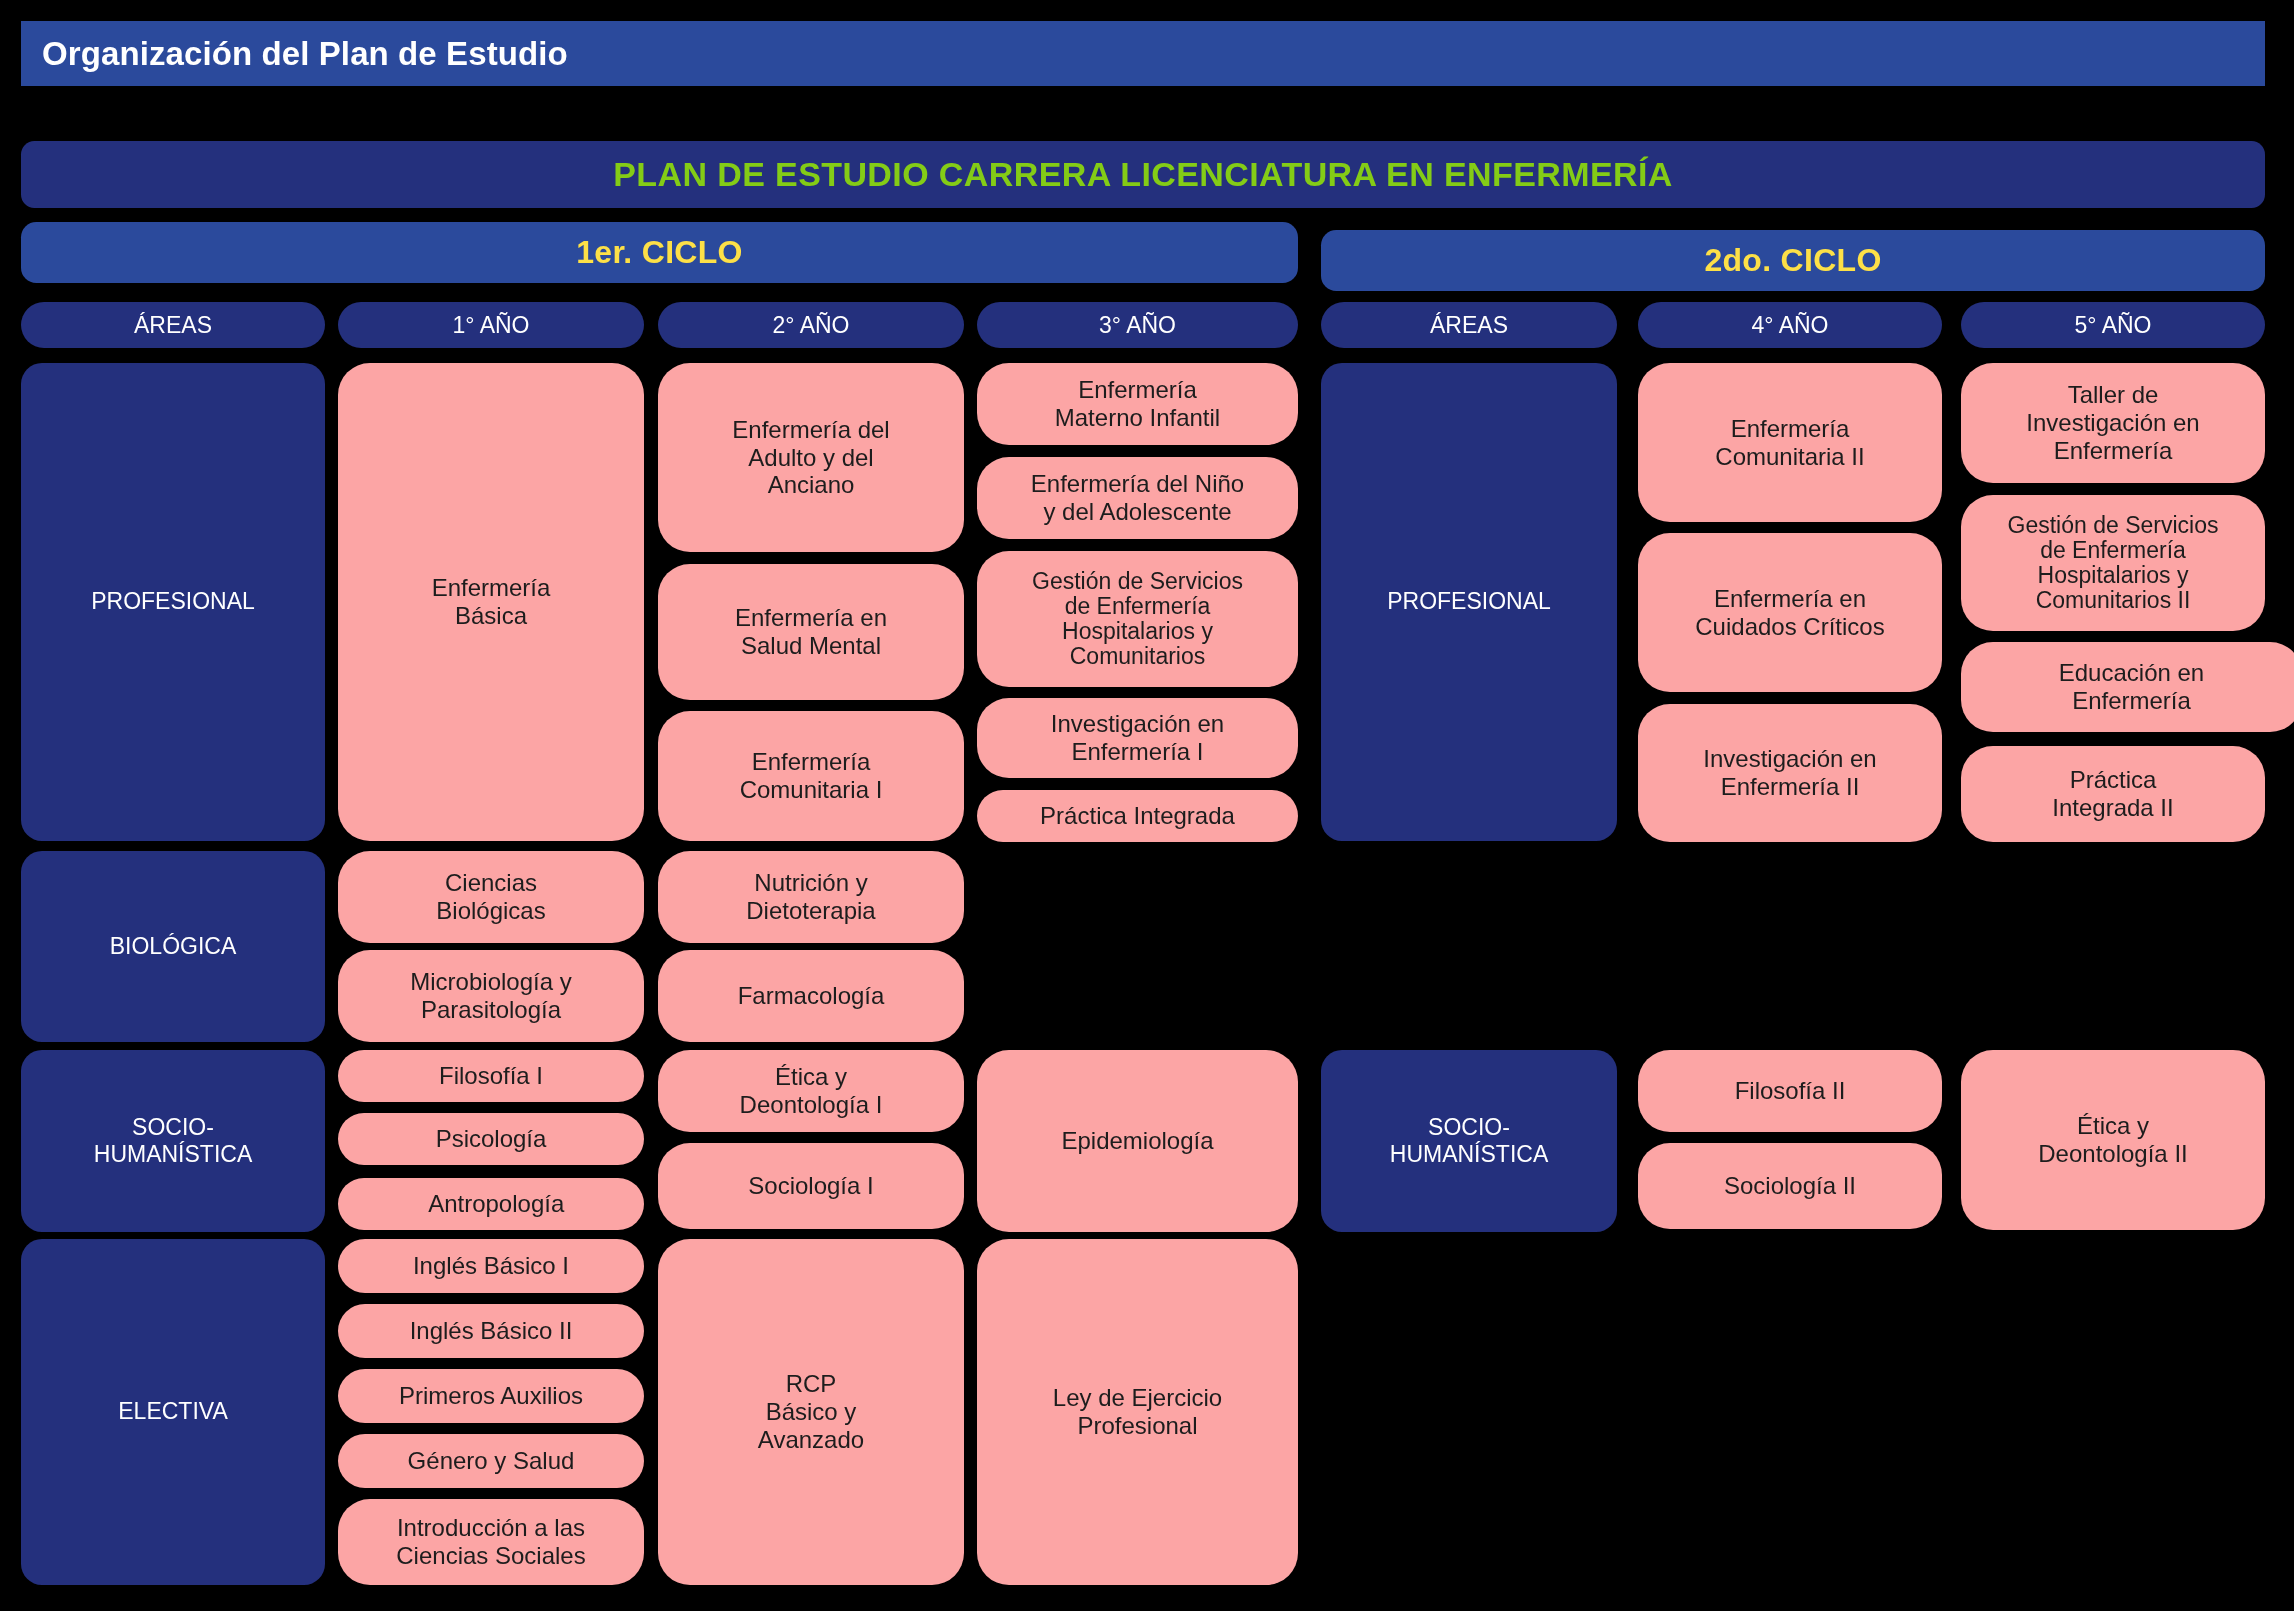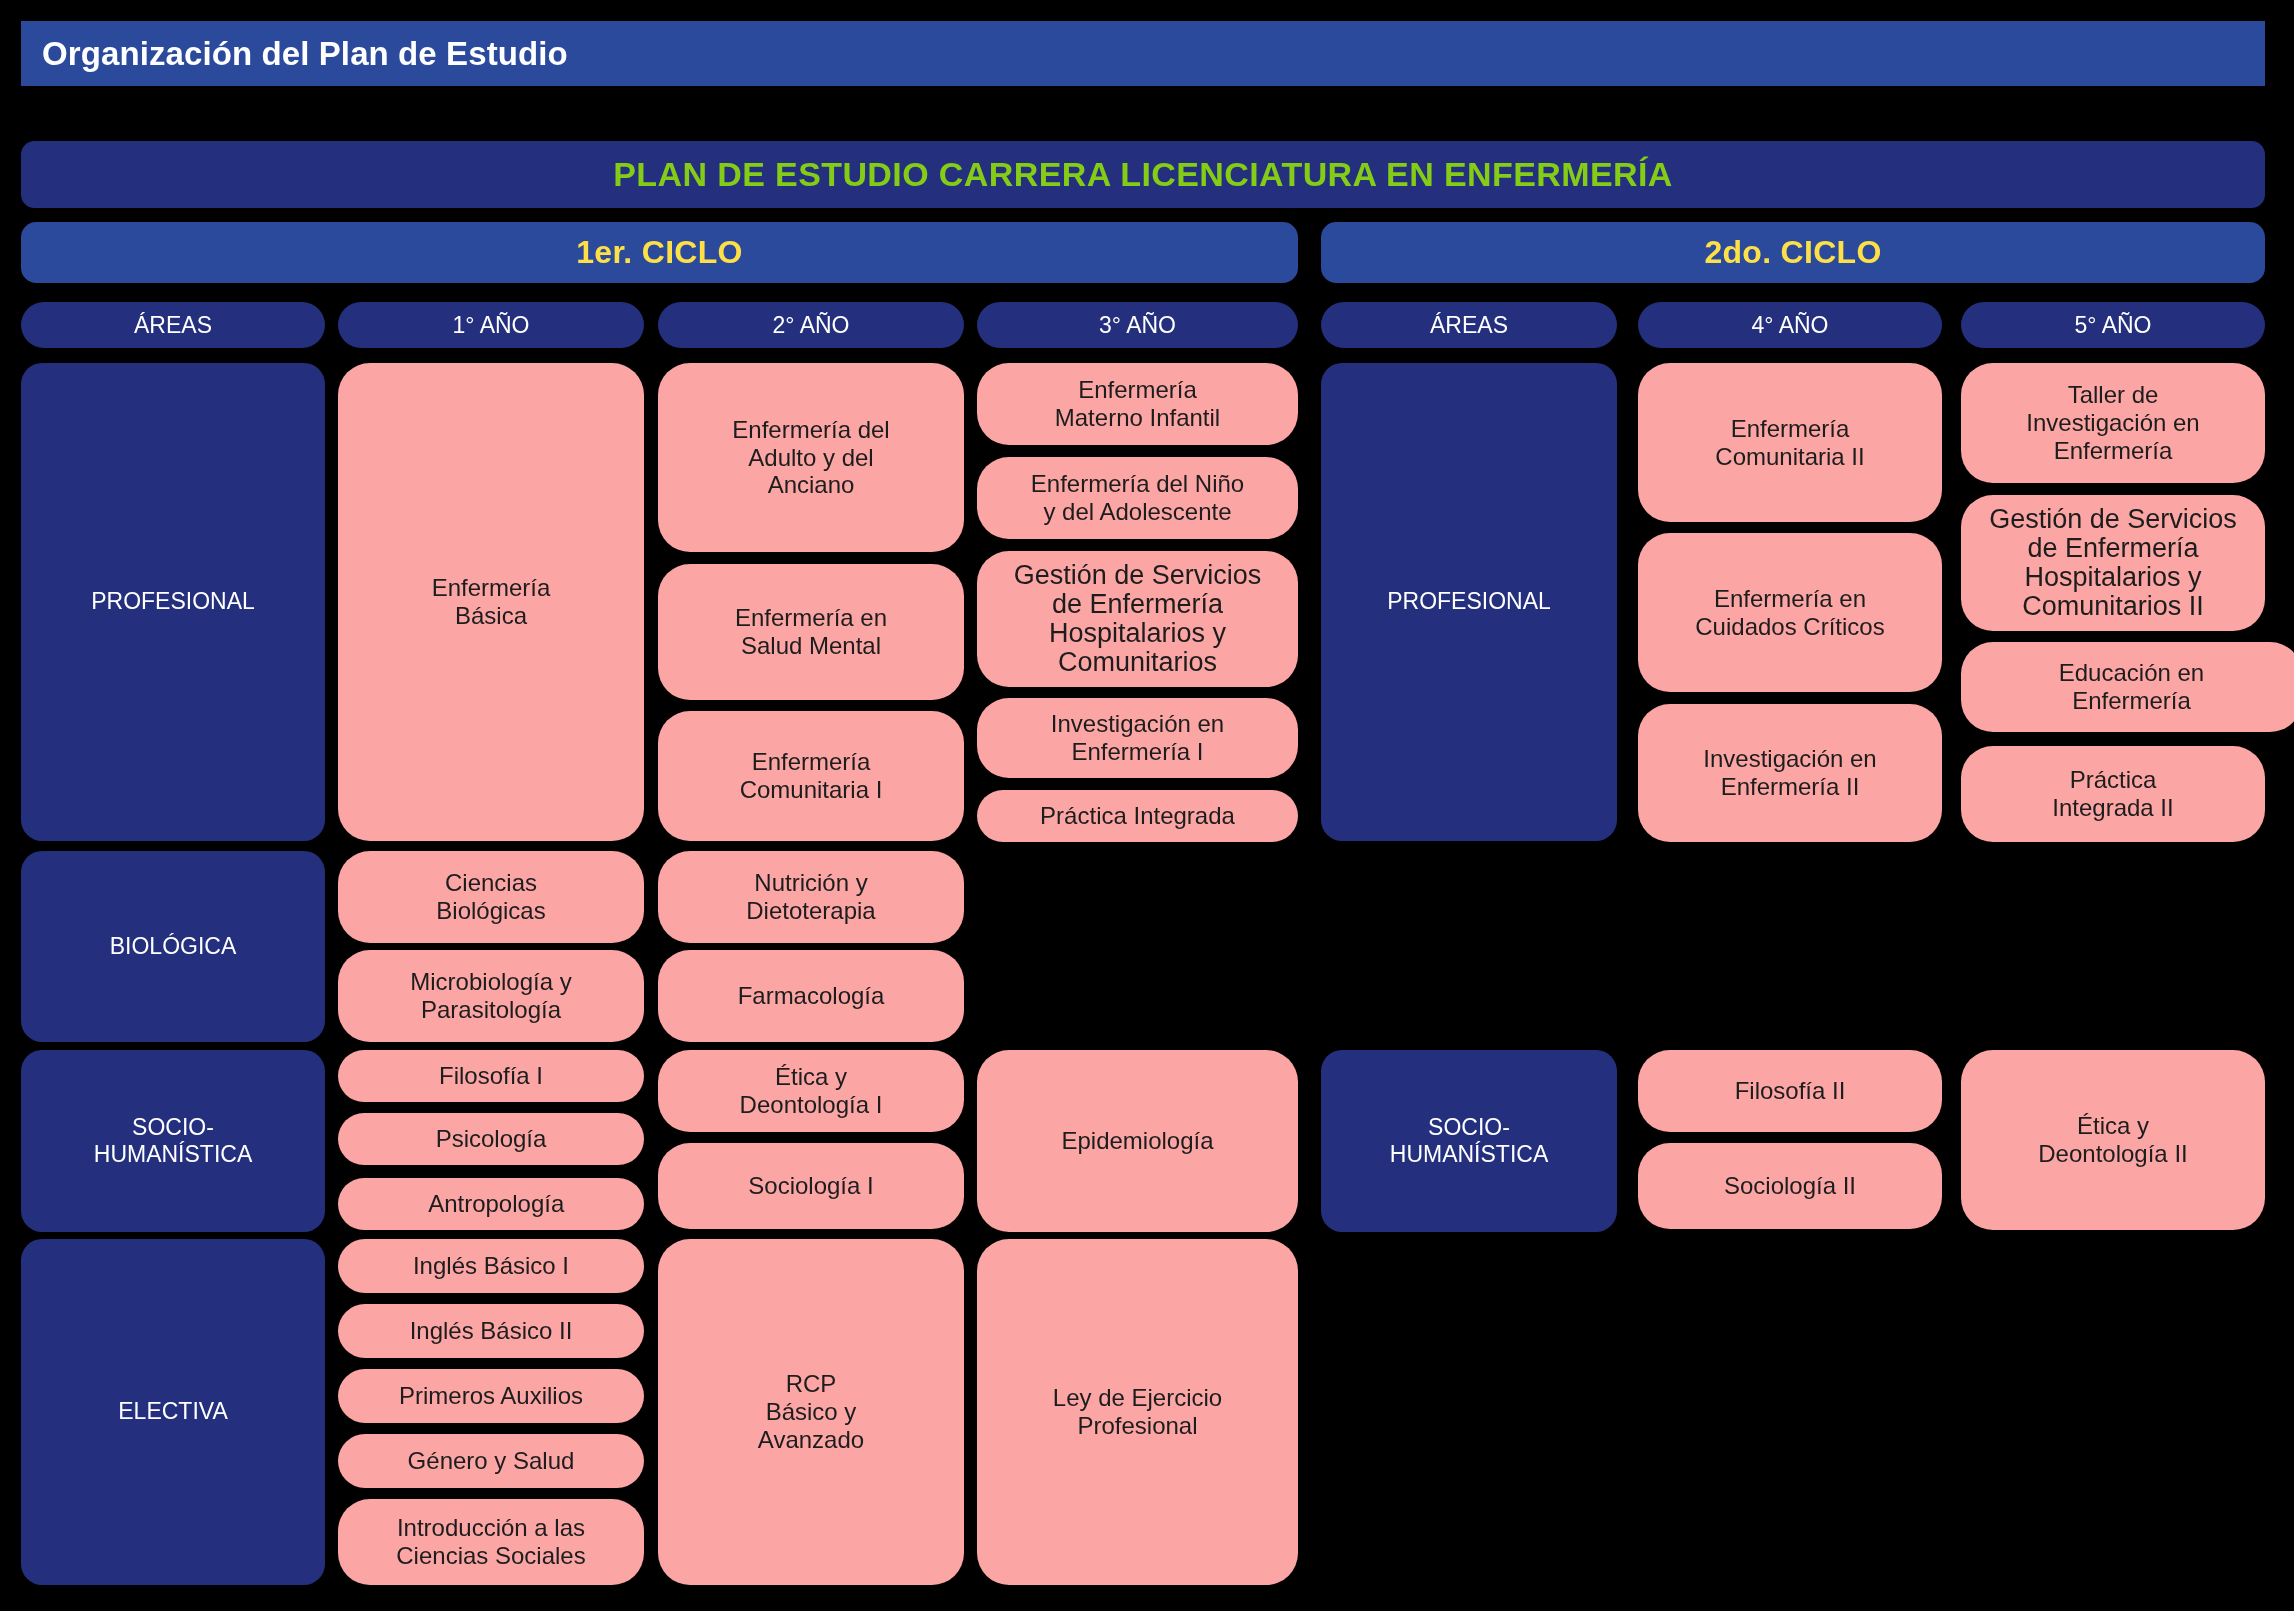--- a/index.html
+++ b/index.html
@@ -66,21 +66,21 @@
     position: absolute;
     top: 222px;
     height: 61px;
     background: #2b4a9c;
     border-radius: 15.3px;
     display: flex;
     align-items: center;
     justify-content: center;
   }
   .cycle-bar-left  { left: 21px;   width: 1277px; }
-  .cycle-bar-right { left: 1321px; width: 944px; }
+  .cycle-bar-right { left: 1321px; width: 944px; margin-top: 8px; }
   .cycle-bar-text {
     color: #fde047;
     font-size: 32px;
     font-weight: bold;
     letter-spacing: 0.3px;
     white-space: nowrap;
   }
 
   
   .col-head {
@@ -127,21 +127,21 @@
     justify-content: center;
     text-align: center;
     padding: 3.8px 9.6px;
   }
   .subject-text {
     color: #1d1d1d;
     font-size: 24px;
     line-height: 1.16;
     white-space: pre-line;
   }
-  .subject-text.tight { line-height: 1.08; font-size: 27px; text-align: center; }
+  .subject-text.tight { line-height: 1.08; font-size: 23px; text-align: center; }
 </style>
 </head>
 <body>
 
 <div class="canvas">
 
   <div class="page-header">
     <span class="page-header-title">Organización del Plan de Estudio</span>
   </div>
 

